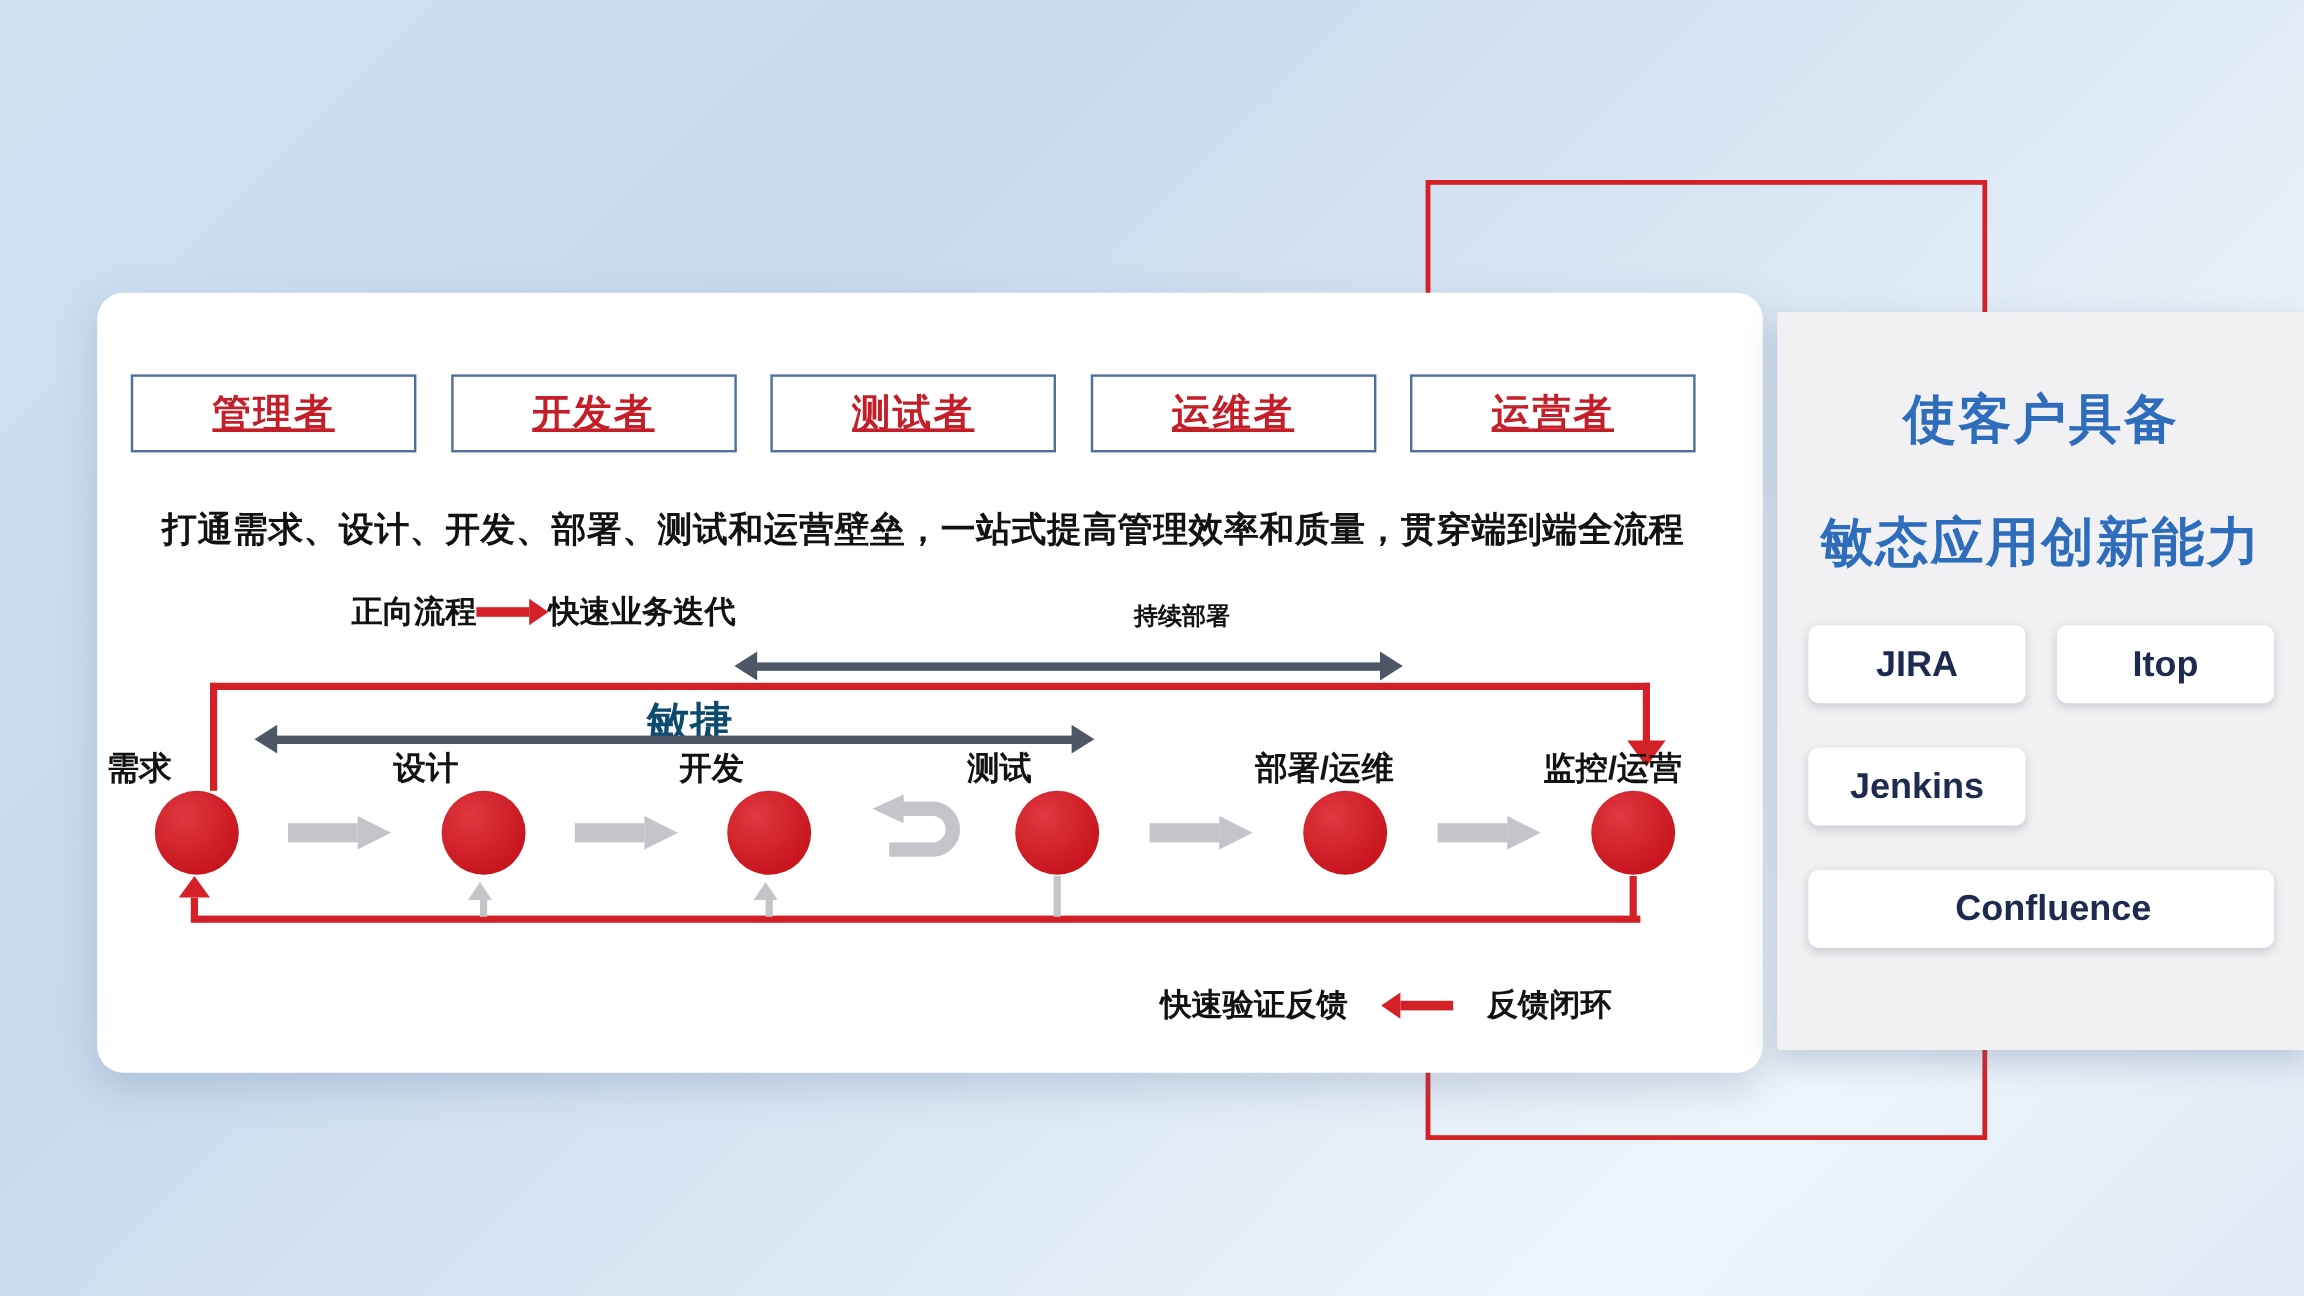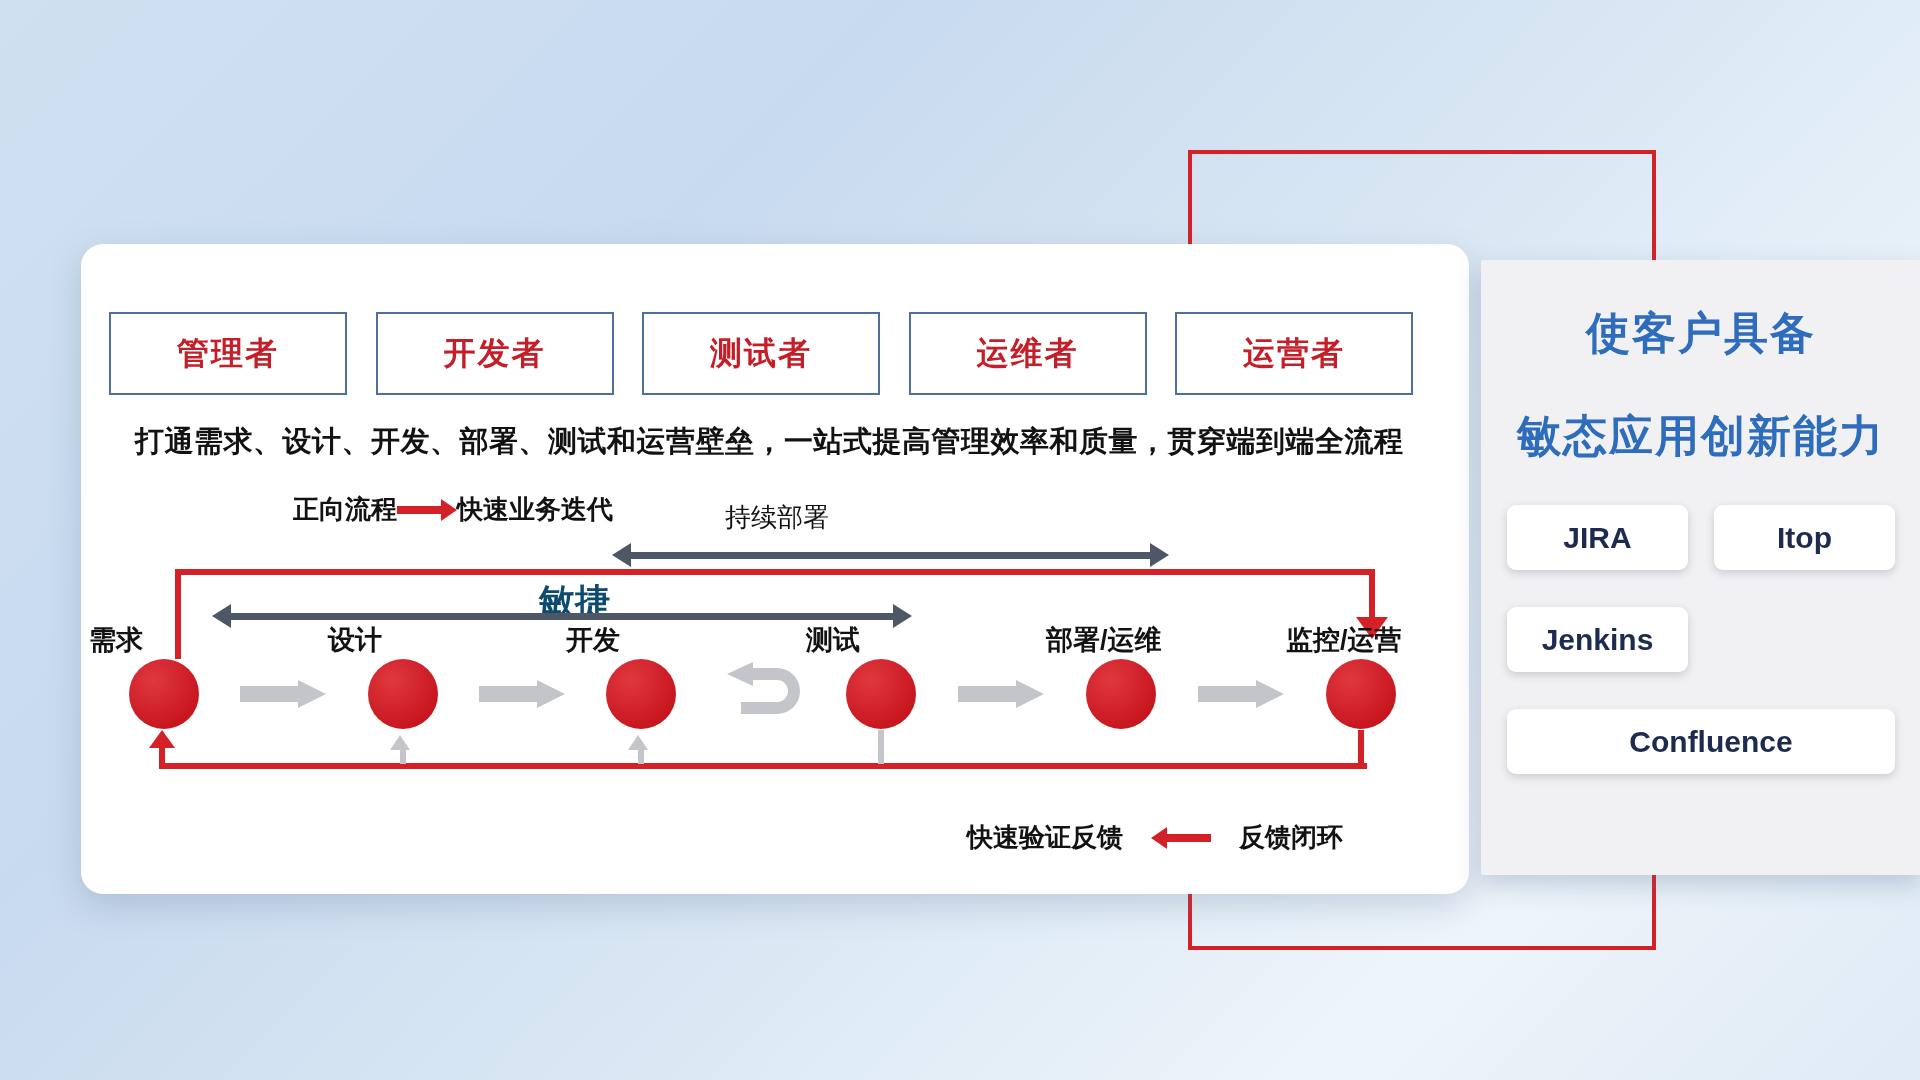--- a/index.html
+++ b/index.html
@@ -12,39 +12,39 @@
   
   .red-frame { position:absolute; left:1188px; top:150px; width:468px; height:800px;
     border:4px solid #d42127; z-index:1; }
 
   
   .card { position:absolute; left:81px; top:244px; width:1388px; height:650px;
     background:#ffffff; border-radius:22px; box-shadow:0 12px 32px rgba(90,110,150,.25); z-index:2; }
 
   
   .roles { position:absolute; left:28px; right:56px; top:68px; display:flex; justify-content:space-between; }
-  .role-box { width:238px; height:83px; border:2px solid #4f6f9f; background:#fff;
+  .role-box { width:238px; height:65px; border:2px solid #4f6f9f; background:#fff;
     display:flex; align-items:center; justify-content:center;
-    font-size:32px; font-weight:bold; color:#c41e28; letter-spacing:2px; }
+    font-size:32px; font-weight:bold; color:#c41e28; letter-spacing:2px;text-decoration:underline; }
 
   .subtitle { position:absolute; left:54px; top:178px; font-size:29px; font-weight:bold; color:#121212; letter-spacing:.5px; }
 
   
   .legend-forward { position:absolute; left:212px; top:248px; display:flex; align-items:center; gap:0;
     font-size:26px; font-weight:bold; color:#121212; }
   .arr-right { display:flex; align-items:center; }
   .arr-right .shaft { display:block; width:44px; height:8px; background:#d42127; }
   .arr-right .head { display:block; width:0; height:0; border-top:11px solid transparent; border-bottom:11px solid transparent; border-left:16px solid #d42127; }
   .arr-left { display:flex; align-items:center; }
   .arr-left .head { display:block; width:0; height:0; border-top:11px solid transparent; border-bottom:11px solid transparent; border-right:16px solid #d42127; }
   .arr-left .shaft { display:block; width:44px; height:8px; background:#d42127; }
 
   
-  .label-deploy { position:absolute; left:644px; top:256px; width:300px; text-align:left;
-    font-size:26px; font-weight:normal; color:#121212; }
+  .label-deploy { position:absolute; left:644px; top:256px; width:300px; text-align:right;
+    font-size:20px; font-weight:bold; color:#121212; }
   .label-agile  { position:absolute; left:394px; top:334px; width:200px; text-align:center;
     font-size:36px; font-weight:bold; color:#0c4a6e; }
   .darrow { position:absolute; height:24px; }
   .darrow .sh { position:absolute; left:15px; right:15px; top:9px; height:7px; background:#4d5766; }
   .darrow .hl { position:absolute; left:0; top:0; width:0; height:0;
     border-top:12px solid transparent; border-bottom:12px solid transparent; border-right:19px solid #4d5766; }
   .darrow .hr { position:absolute; right:0; top:0; width:0; height:0;
     border-top:12px solid transparent; border-bottom:12px solid transparent; border-left:19px solid #4d5766; }
   .darrow.deploy { left:531px; top:299px; width:557px; }
   .darrow.agile  { left:131px; top:360px; width:700px; }
@@ -87,21 +87,21 @@
   .b1{left:157px} .b2{left:396px} .b3{left:875px} .b4{left:1115px}
   .uturn { position:absolute; left:640px; top:414px; }
 
   
   .legend-feedback { position:absolute; left:886px; top:576px; display:flex; align-items:center; gap:28px;
     font-size:26px; font-weight:bold; color:#121212; }
 
   
   .panel { position:absolute; left:1481px; top:260px; width:440px; height:615px;
     background:#f1f1f3; border-radius:2px; box-shadow:0 10px 26px rgba(90,110,150,.30); z-index:3; }
-  .ptitle { margin-top:44px; text-align:center; font-size:44px; font-weight:bold; color:#2e6cbc; letter-spacing:2px; }
+  .ptitle { margin-top:60px; text-align:center; font-size:44px; font-weight:bold; color:#2e6cbc; letter-spacing:2px; }
   .ptitle.t2 { margin-top:44px; }
   .tools { margin:39px 26px 0; display:grid; grid-template-columns:1fr 1fr; gap:37px 26px; }
   .tool { height:65px; background:#ffffff; border-radius:9px; box-shadow:0 3px 8px rgba(60,70,90,.22);
     display:flex; align-items:center; justify-content:center; font-size:30px; font-weight:bold; color:#1c2b4e; }
   .tool.wide { grid-column:1 / 3;padding-left:20px; }
 </style>
 </head>
 <body>
 
 <div class="stage">

